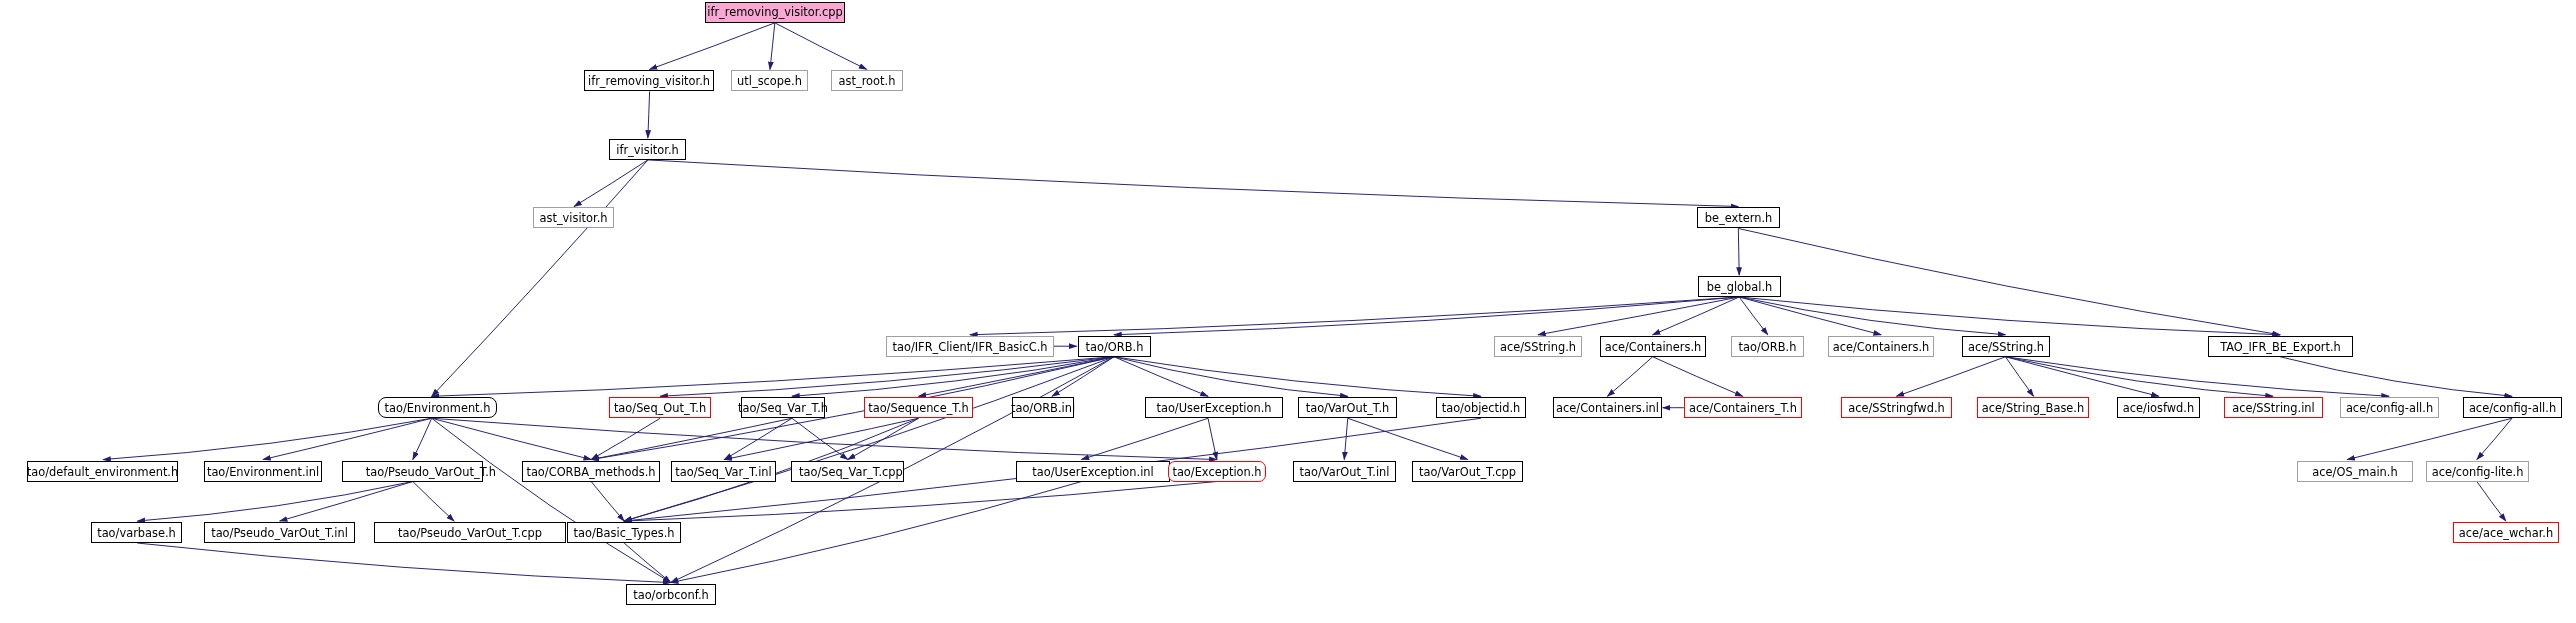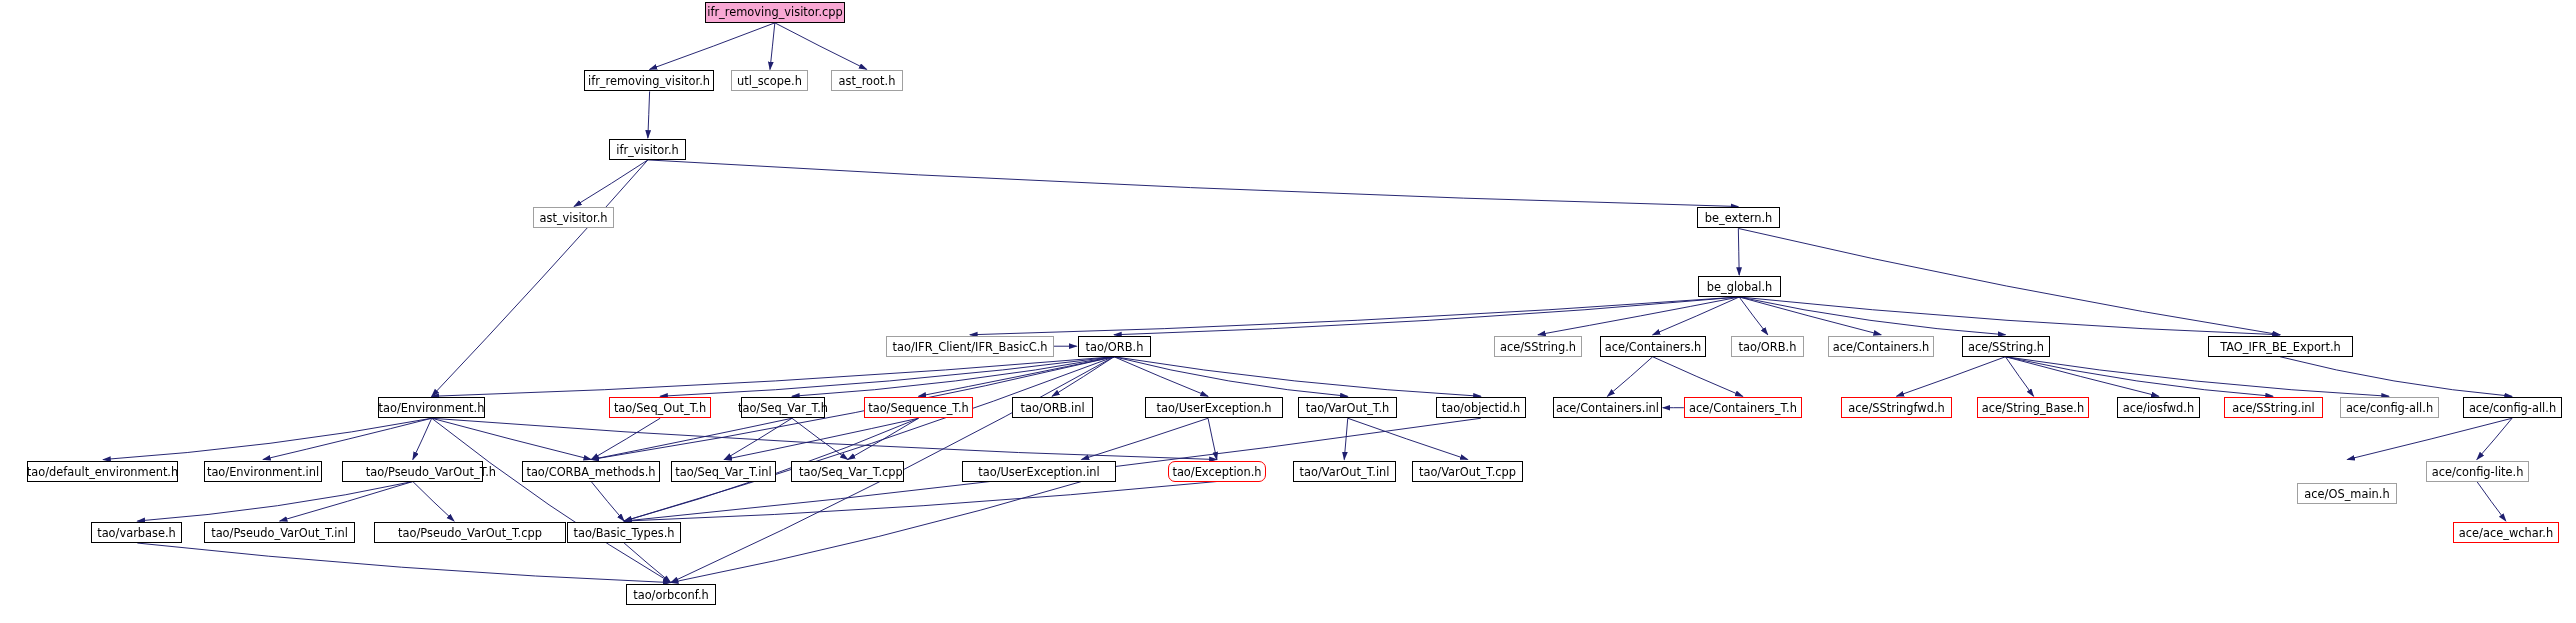--- a/index.html
+++ b/index.html
@@ -155,33 +155,33 @@
       </div>
       <div class="node " style="left: 1828px; top: 336px; width: 106px;">
         <span>ace/Containers.h</span>
       </div>
       <div class="node black" style="left: 1962px; top: 336px; width: 88px;">
         <span>ace/SString.h</span>
       </div>
       <div class="node black" style="left: 2208px; top: 336px; width: 145px;">
         <span>TAO_IFR_BE_Export.h</span>
       </div>
-      <div class="node black" style="left: 378px; top: 397px; width: 107px;">
+      <div class="node black" style="left: 378px; top: 397px; width: 119px; border-radius: 8px;">
         <span>tao/Environment.h</span>
       </div>
       <div class="node red" style="left: 609px; top: 397px; width: 102px;">
         <span>tao/Seq_Out_T.h</span>
       </div>
       <div class="node black" style="left: 741px; top: 397px; width: 84px;">
         <span>tao/Seq_Var_T.h</span>
       </div>
       <div class="node red" style="left: 864px; top: 397px; width: 109px;">
         <span>tao/Sequence_T.h</span>
       </div>
-      <div class="node black" style="left: 1012px; top: 397px; width: 81px;">
+      <div class="node black" style="left: 1012px; top: 397px; width: 62px;">
         <span>tao/ORB.inl</span>
       </div>
       <div class="node black" style="left: 1145px; top: 397px; width: 138px;">
         <span>tao/UserException.h</span>
       </div>
       <div class="node black" style="left: 1298px; top: 397px; width: 99px;">
         <span>tao/VarOut_T.h</span>
       </div>
       <div class="node black" style="left: 1436px; top: 397px; width: 90px;">
         <span>tao/objectid.h</span>
@@ -221,33 +221,33 @@
       </div>
       <div class="node black" style="left: 522px; top: 461px; width: 138px;">
         <span>tao/CORBA_methods.h</span>
       </div>
       <div class="node black" style="left: 671px; top: 461px; width: 105px;">
         <span>tao/Seq_Var_T.inl</span>
       </div>
       <div class="node black" style="left: 791px; top: 461px; width: 113px; padding-left: 13px;">
         <span>tao/Seq_Var_T.cpp</span>
       </div>
-      <div class="node black" style="left: 962px; top: 461px; width: 154px;">
+      <div class="node black" style="left: 1016px; top: 461px; width: 154px;">
         <span>tao/UserException.inl</span>
       </div>
       <div class="node red" style="left: 1168px; top: 461px; width: 98px; border-radius: 7px;">
         <span>tao/Exception.h</span>
       </div>
       <div class="node black" style="left: 1293px; top: 461px; width: 103px;">
         <span>tao/VarOut_T.inl</span>
       </div>
       <div class="node black" style="left: 1412px; top: 461px; width: 111px;">
         <span>tao/VarOut_T.cpp</span>
       </div>
-      <div class="node " style="left: 2297px; top: 461px; width: 100px; margin-top: 22px;">
+      <div class="node " style="left: 2297px; top: 461px; width: 116px;">
         <span>ace/OS_main.h</span>
       </div>
       <div class="node " style="left: 2426px; top: 461px; width: 103px;">
         <span>ace/config-lite.h</span>
       </div>
       <div class="node black" style="left: 91px; top: 522px; width: 91px;">
         <span>tao/varbase.h</span>
       </div>
       <div class="node black" style="left: 204px; top: 522px; width: 151px;">
         <span>tao/Pseudo_VarOut_T.inl</span>

